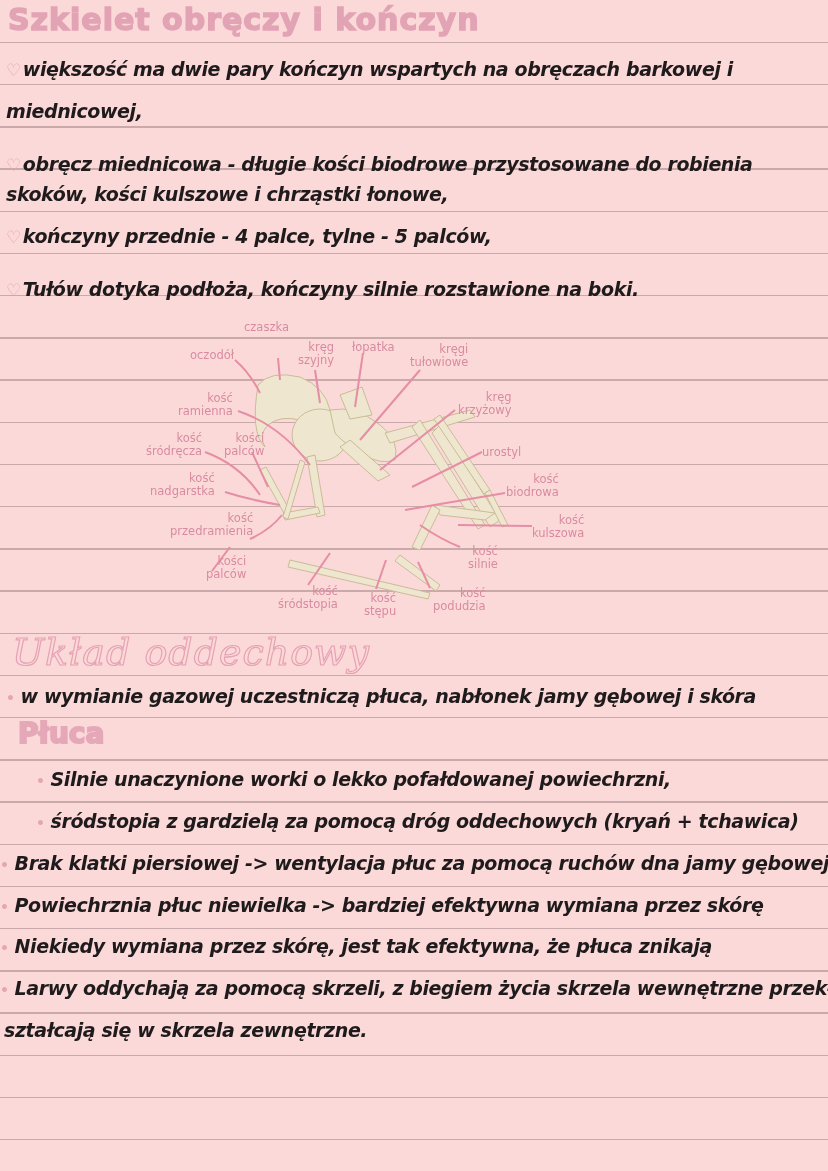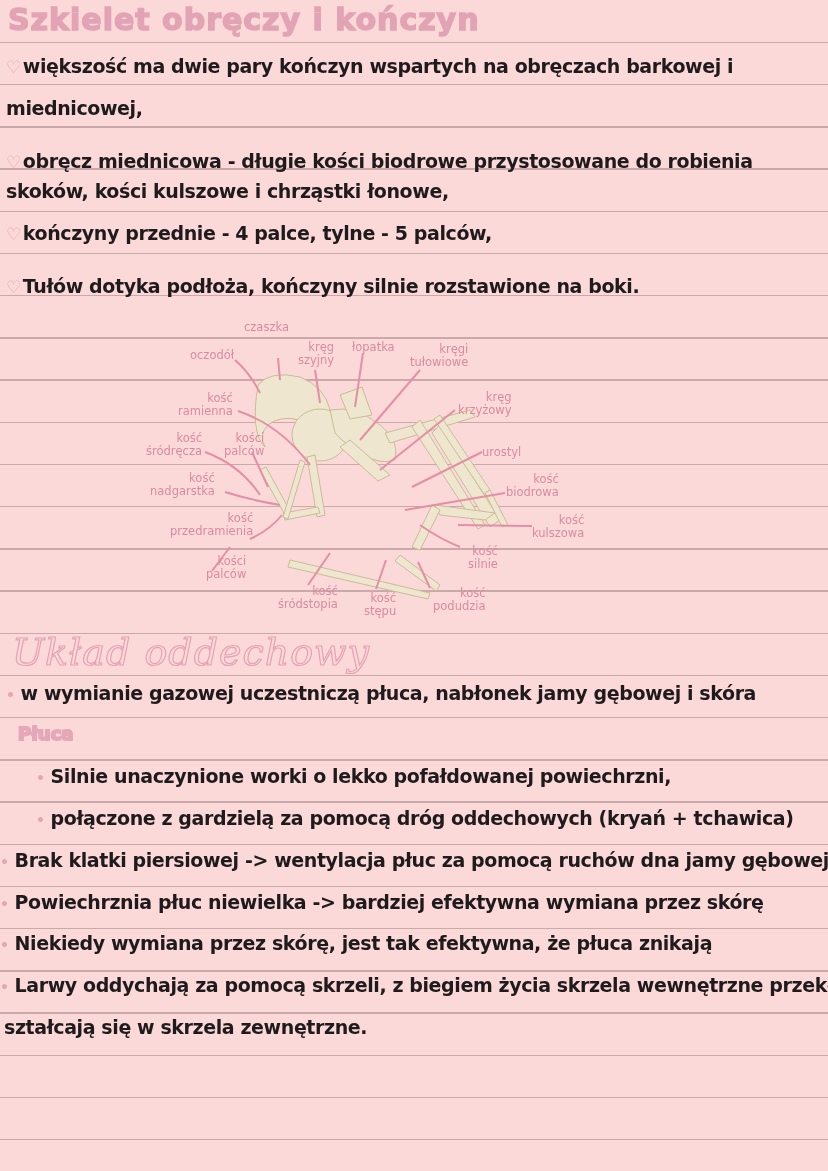--- a/index.html
+++ b/index.html
@@ -20,34 +20,34 @@
     position: absolute; left: 8px; top: 0px;
     font-family: "DejaVu Sans", sans-serif; font-weight: bold;
     font-size: 30px; letter-spacing: 1px; color: #e2a3b5;
     line-height: 40px; white-space: nowrap; text-align: right;
     -webkit-text-stroke: 1.5px #e2a3b5;
   }
   .line {
     position: absolute; left: 6px;
     font-family: "DejaVu Sans", sans-serif; font-weight: bold;
     font-size: 19px; color: #1f1b1c; white-space: nowrap;
-    line-height: 29px; letter-spacing: -0.4px;
+    line-height: 35px; letter-spacing: -0.4px; font-style: italic;
   }
   .heart { color: #e4a6b4; font-weight: normal; font-size: 17px; margin-right: 2px; }
   .dot { color: #e4a6b4; font-size: 14px; margin-right: 6px; }
   .script-title {
     position: absolute; left: 12px; top: 628px;
     font-family: "DejaVu Serif", serif; font-style: italic;
     font-size: 38px; color: transparent; line-height: 48px;
     -webkit-text-stroke: 1.2px #e5a2b4; letter-spacing: 1px; text-align: right;
   }
   .sub-title {
     position: absolute; left: 18px; top: 714px;
     font-family: "DejaVu Sans", sans-serif; font-weight: bold;
-    font-size: 18px; color: #e5a8b8; -webkit-text-stroke: 2px #e5a8b8;
+    font-size: 28px; color: #e5a8b8; -webkit-text-stroke: 2px #e5a8b8;
     line-height: 40px;
   }
   .diagram { position: absolute; left: 140px; top: 315px; width: 460px; height: 310px; }
   .lbl {
     position: absolute; font-family: "DejaVu Sans", sans-serif;
     font-size: 11.5px; color: #d88ba0; text-align: right; line-height: 13px;
     white-space: nowrap;
   }
 </style>
 </head>
@@ -136,19 +136,19 @@
   <div class="lbl" style="left:293px;top:272px"><span>kość</span><br><span>podudzia</span></div>
 </div>
 
 <div class="script-title">Układ oddechowy</div>
 
 <div class="line" style="top:679px"><span class="dot">•</span><span>w wymianie gazowej uczestniczą płuca, nabłonek jamy gębowej i skóra</span></div>
 
 <div class="sub-title">Płuca</div>
 
 <div class="line" style="top:762px;left:36px"><span class="dot">•</span><span>Silnie unaczynione worki o lekko pofałdowanej powiechrzni,</span></div>
-<div class="line" style="top:804px;left:36px"><span class="dot">•</span><span>połączone z gardzielą za pomocą dróg oddechowych (kryań + tchawica)</span></div>
+<div class="line" style="top:804px;left:36px"><span class="dot">•</span><span>śródstopia z gardzielą za pomocą dróg oddechowych (kryań + tchawica)</span></div>
 
 <div class="line" style="top:846px;left:0px"><span class="dot">•</span><span>Brak klatki piersiowej -&gt; wentylacja płuc za pomocą ruchów dna jamy gębowej</span></div>
 <div class="line" style="top:888px;left:0px"><span class="dot">•</span><span>Powiechrznia płuc niewielka -&gt; bardziej efektywna wymiana przez skórę</span></div>
 <div class="line" style="top:929px;left:0px"><span class="dot">•</span><span>Niekiedy wymiana przez skórę, jest tak efektywna, że płuca znikają</span></div>
 <div class="line" style="top:971px;left:0px"><span class="dot">•</span><span>Larwy oddychają za pomocą skrzeli, z biegiem życia skrzela wewnętrzne przek-</span></div>
 <div class="line" style="top:1013px;left:4px">ształcają się w skrzela zewnętrzne.</div>
 
 </body></html>

